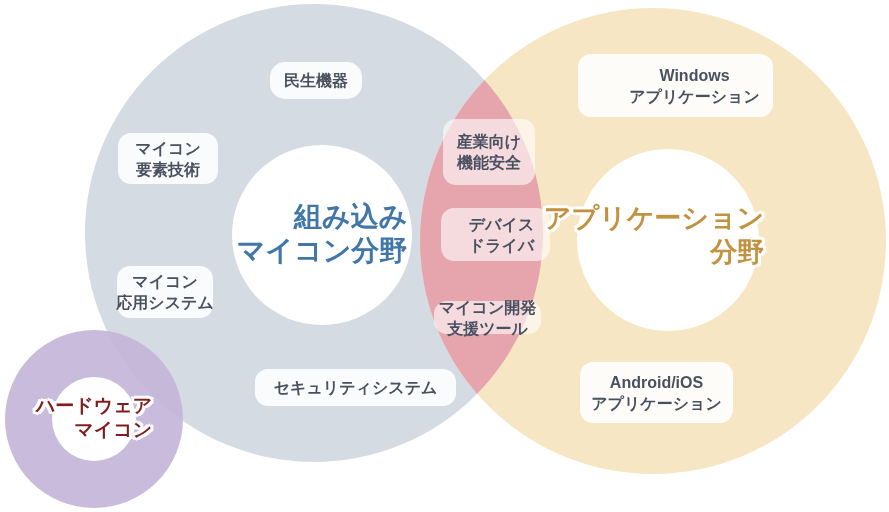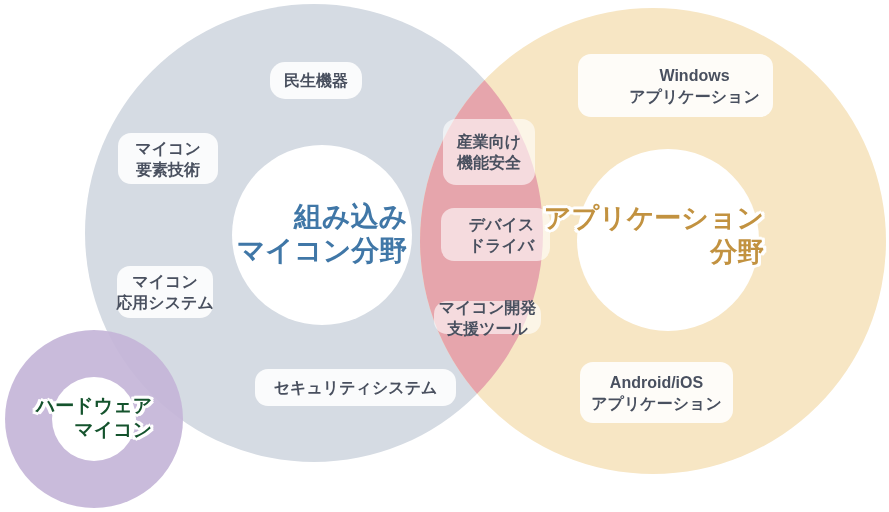--- a/index.html
+++ b/index.html
@@ -53,21 +53,21 @@
     color: #4077a7;
     font-size: 28px;
     line-height: 34px;
   }
   .title-right {
     color: #c29240;
     font-size: 27px;
     line-height: 34px;
   }
   .title-hw {
-    color: #14532d;
+    color: #7f1d1d;
     font-size: 19px;
     line-height: 24px;
   }
   .outline-white {
     text-shadow:
       -2px -2px 0 #fff,  2px -2px 0 #fff,
       -2px  2px 0 #fff,  2px  2px 0 #fff,
       -3px  0   0 #fff,  3px  0   0 #fff,
        0   -3px 0 #fff,  0    3px 0 #fff,
       -3px  2px 0 #fff,  3px  2px 0 #fff,

